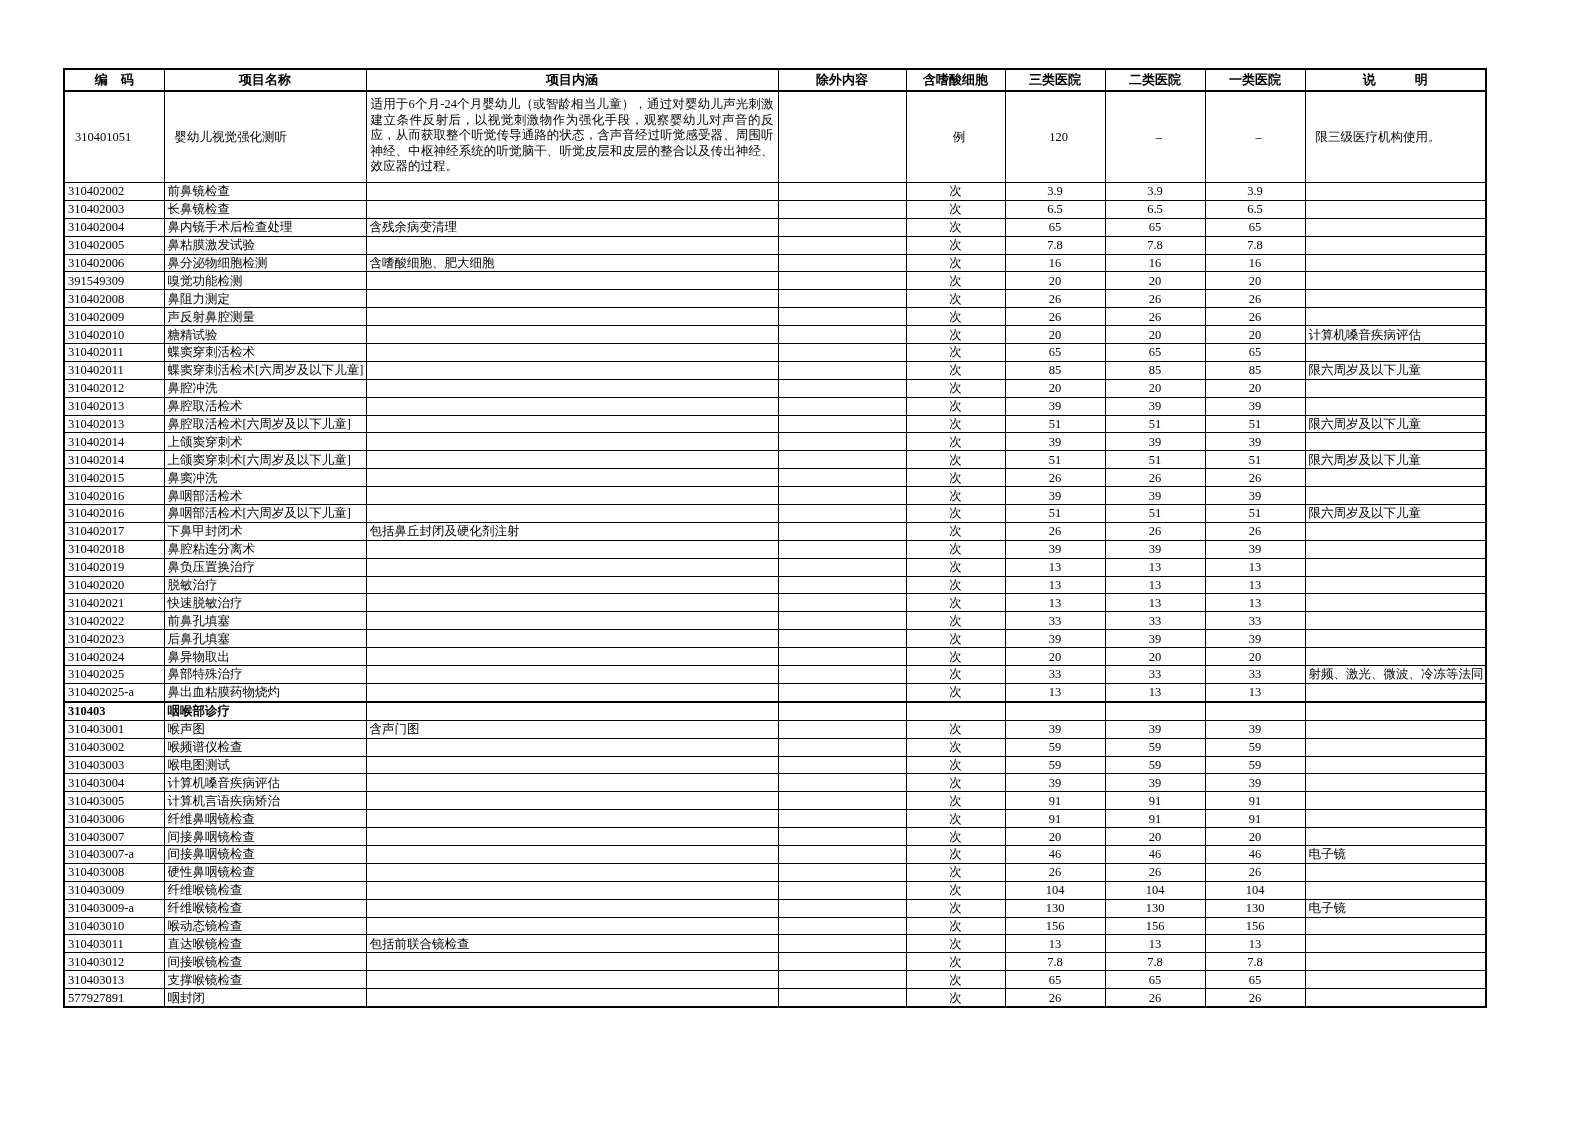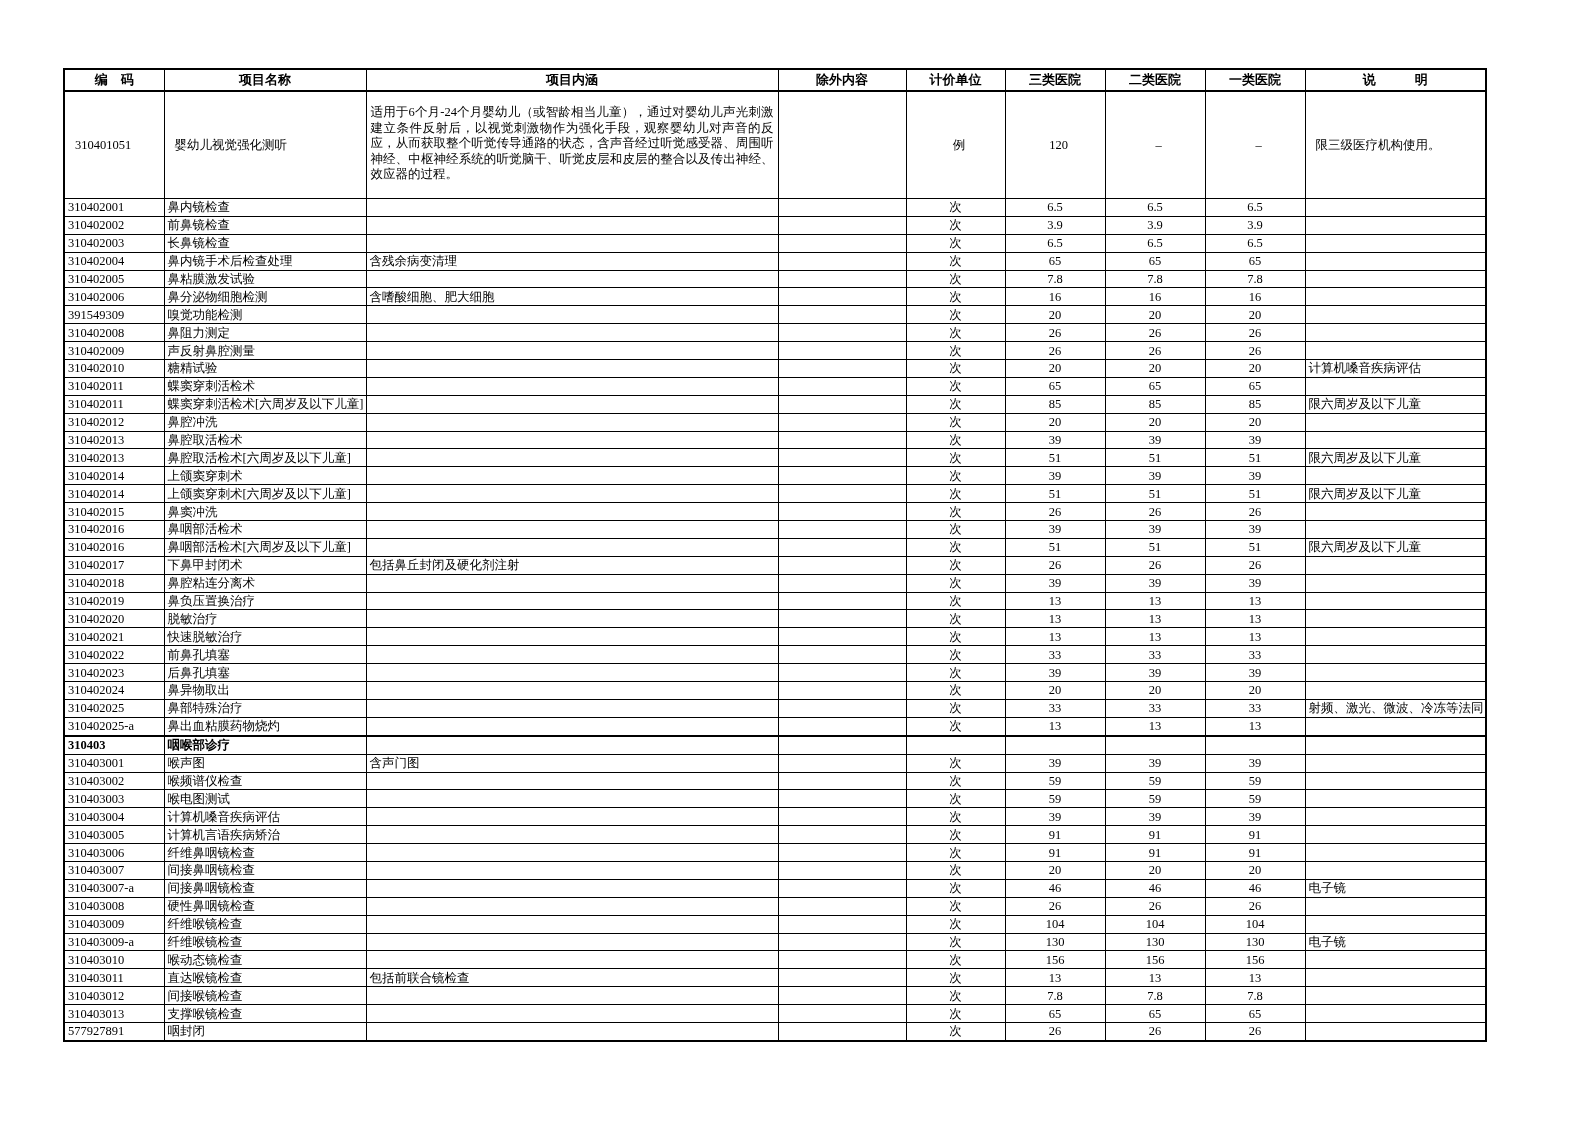--- a/index.html
+++ b/index.html
@@ -46,21 +46,21 @@
     padding: 1px 2px;
   }
   tr.section td { border-top: 2px solid #000; }
   tr.section td.col-code, tr.section td.col-name { font-weight: bold; }
   td.col-unit, td.col-p3, td.col-p2, td.col-p1 { text-align: center; }
   tr.tall td { height: 80px; padding-left: 10px; }
   tr.tall td.col-content {
     white-space: normal;
     vertical-align: top;
     line-height: 15.6px;
-    padding: 13px 4px;
+    padding: 5px 4px;
     text-align: justify;
   }
 </style>
 </head>
 <body>
 
 <div class="page">
   <table class="price-table">
     <colgroup>
       <col style="width:100px">
@@ -72,51 +72,40 @@
       <col style="width:100px">
       <col style="width:100px">
       <col style="width:181px">
     </colgroup>
     <thead>
       <tr>
         <th>编　码</th>
         <th>项目名称</th>
         <th>项目内涵</th>
         <th>除外内容</th>
-        <th>计价单位</th>
+        <th>含嗜酸细胞</th>
         <th>三类医院</th>
         <th>二类医院</th>
         <th>一类医院</th>
         <th>说　　　明</th>
       </tr>
     </thead>
     <tbody id="table-body">
         <tr class="tall">
           <td class="col-code">310401051</td>
           <td class="col-name">婴幼儿视觉强化测听</td>
           <td class="col-content">适用于6个月-24个月婴幼儿（或智龄相当儿童），通过对婴幼儿声光刺激建立条件反射后，以视觉刺激物作为强化手段，观察婴幼儿对声音的反应，从而获取整个听觉传导通路的状态，含声音经过听觉感受器、周围听神经、中枢神经系统的听觉脑干、听觉皮层和皮层的整合以及传出神经、效应器的过程。</td>
           <td class="col-excluded"></td>
           <td class="col-unit">例</td>
           <td class="col-p3">120</td>
           <td class="col-p2">–</td>
           <td class="col-p1">–</td>
           <td class="col-note">限三级医疗机构使用。</td>
         </tr>
         <tr class="item">
-          <td class="col-code">310402001</td>
-          <td class="col-name">鼻内镜检查</td>
-          <td class="col-content"></td>
-          <td class="col-excluded"></td>
-          <td class="col-unit">次</td>
-          <td class="col-p3">6.5</td>
-          <td class="col-p2">6.5</td>
-          <td class="col-p1">6.5</td>
-          <td class="col-note"></td>
-        </tr>
-        <tr class="item">
           <td class="col-code">310402002</td>
           <td class="col-name">前鼻镜检查</td>
           <td class="col-content"></td>
           <td class="col-excluded"></td>
           <td class="col-unit">次</td>
           <td class="col-p3">3.9</td>
           <td class="col-p2">3.9</td>
           <td class="col-p1">3.9</td>
           <td class="col-note"></td>
         </tr>

